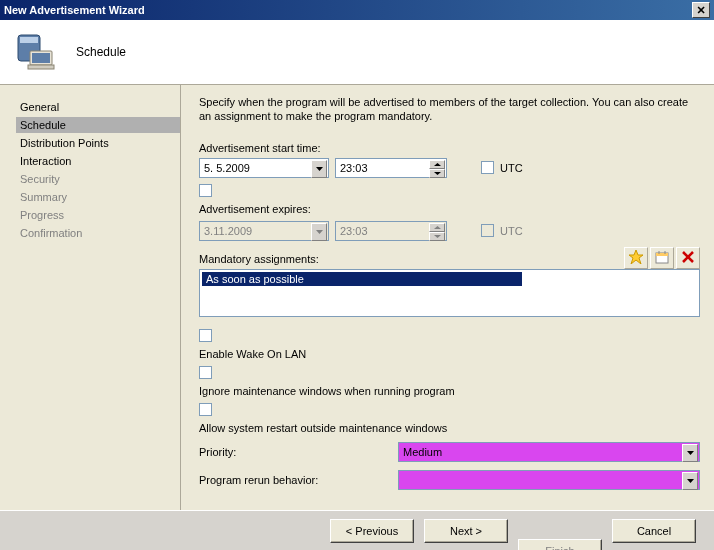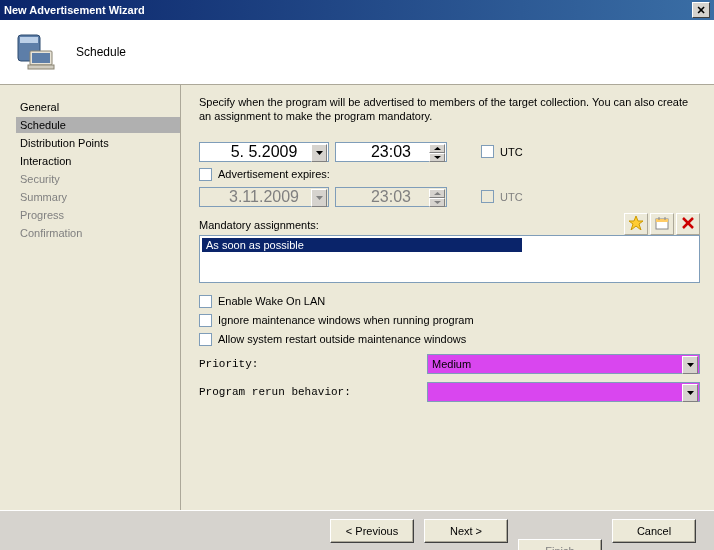--- a/index.html
+++ b/index.html
@@ -71,22 +71,21 @@
   }
   .desc { margin-bottom: 18px; color:#000; line-height:1.3; }
   .section-label { margin: 6px 0 4px 0; color:#000; }
   .row { display:flex; align-items:center; gap:6px; margin-bottom:6px; }
   .sunken-input {
     border:1px solid #7f9db9;
     background:#fff;
     height:20px;
     padding:0 4px;
     display:flex; align-items:center;
-    font-size:16px;
-    justify-content:center;
+    font-size:11px;
   }
   .sunken-input.disabled { background:#ece9d8; color:#808080; }
   .date-field { width:130px; position:relative; }
   .time-field { width:112px; position:relative; }
   .dd-btn {
     position:absolute; right:1px; top:1px;
     width:16px; height:18px;
     background:#d6d3ce;
     border:1px solid #fff;
     border-right-color:#808080; border-bottom-color:#808080;
@@ -97,21 +96,21 @@
     position:absolute; right:1px; top:1px;
     width:16px; height:18px;
     display:flex; flex-direction:column;
   }
   .spin-btn div {
     flex:1; background:#d6d3ce;
     border:1px solid #fff;
     border-right-color:#808080; border-bottom-color:#808080;
     display:flex;align-items:center;justify-content:center;
   }
-  .cb-row { display:flex; align-items:flex-start; gap:6px; margin: 6px 0; }
+  .cb-row { display:flex; align-items:flex-start; gap:6px; margin: 6px 0; flex-direction: column; }
   .cb {
     width:13px; height:13px;
     border:1px solid #7f9db9; background:#fff;
     display:inline-block;
   }
   .cb.disabled { background:#ece9d8; }
   .cb-label {}
   .cb-label.disabled { color:#808080; }
   .assign-box {
     border:1px solid #7f9db9; background:#fff;
@@ -126,21 +125,21 @@
   .toolbar { display:flex; justify-content:flex-end; gap:2px; margin-bottom:0; }
   .toolbtn {
     width:24px; height:22px;
     background:#ece9d8;
     border:1px solid #fff;
     border-right-color:#aca899; border-bottom-color:#aca899;
     display:flex; align-items:center; justify-content:center;
     cursor: default;
   }
   .form-row { display:flex; align-items:center; margin:8px 0; }
-  .form-row .lbl { width:228px;font-family:Liberation Mono, monospace; }
+  .form-row .lbl { width:199px; }
   .select {
     flex:1;
     border:1px solid #7f9db9;
     background:#d946ef;
     height:20px;
     position:relative;
     padding:0 4px;
     display:flex; align-items:center;
   }
   .footer {
@@ -197,20 +196,21 @@
       <div class="nav-item muted">Summary</div>
       <div class="nav-item muted">Progress</div>
       <div class="nav-item muted">Confirmation</div>
     </div>
 
     <div class="divider"></div>
 
     <div class="main">
       <div class="desc">Specify when the program will be advertised to members of the target collection. You can also create an assignment to make the program mandatory.</div>
 
+      <div class="section-label">Advertisement start time:</div>
       <div class="row">
         <div class="sunken-input date-field">
           <span>5.  5.2009</span>
           <div class="dd-btn">
             <svg width="7" height="4">
                 <polygon points="0,0 7,0 3.5,4" fill="#000"></polygon>
               </svg>
           </div>
         </div>
         <div class="sunken-input time-field">

